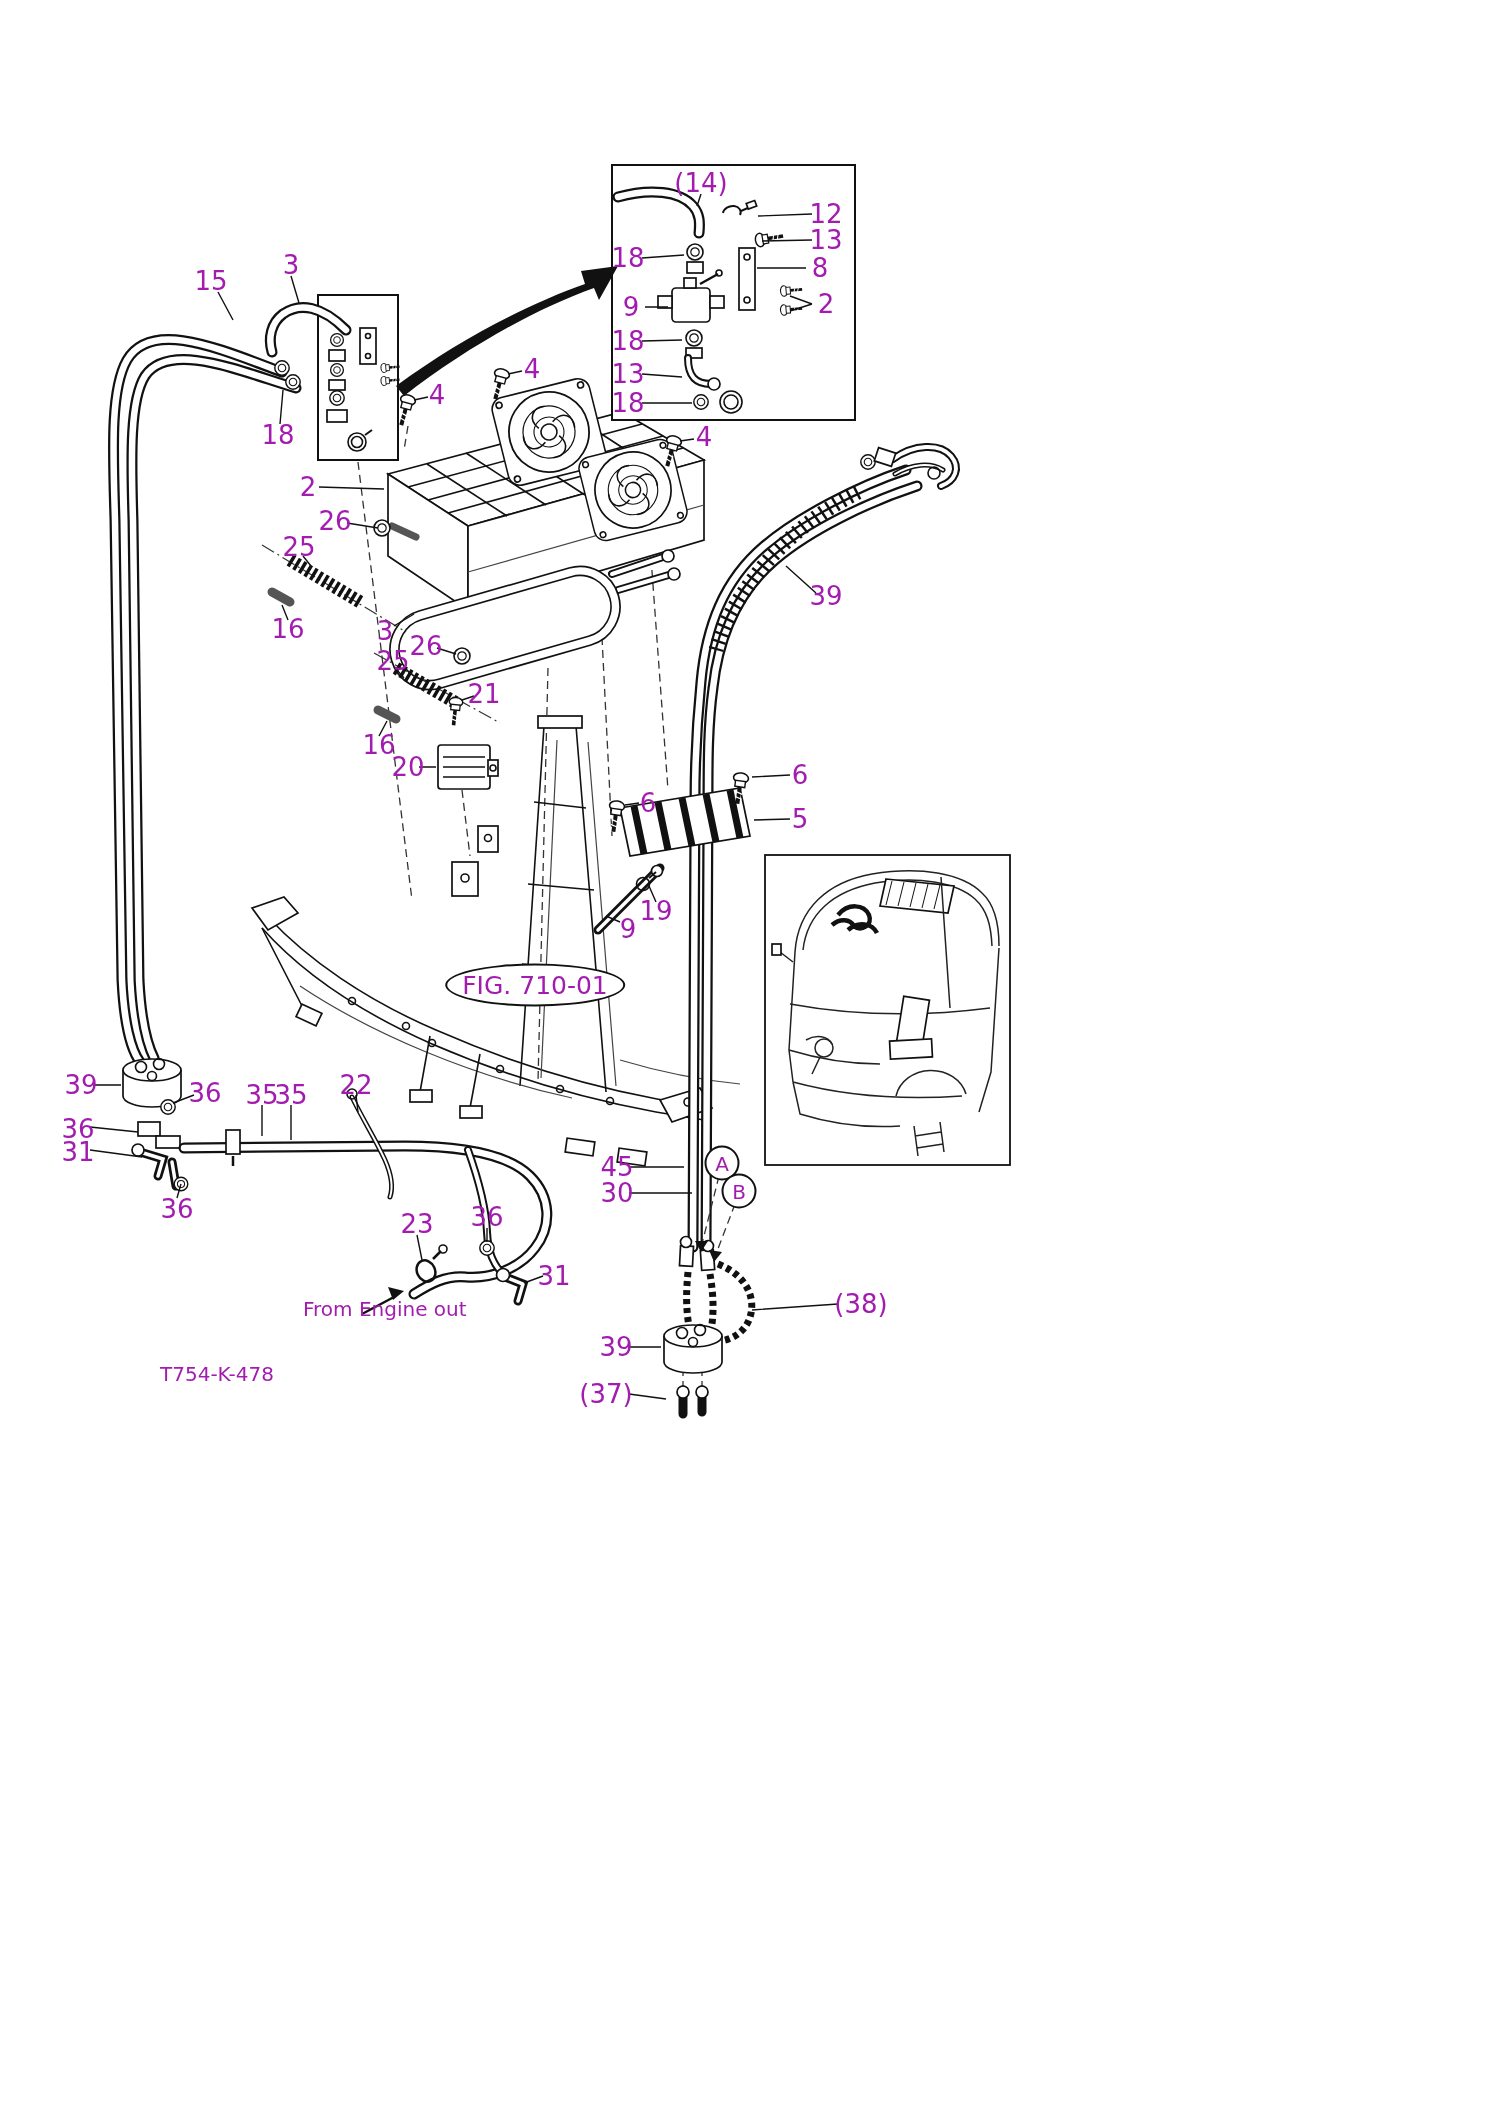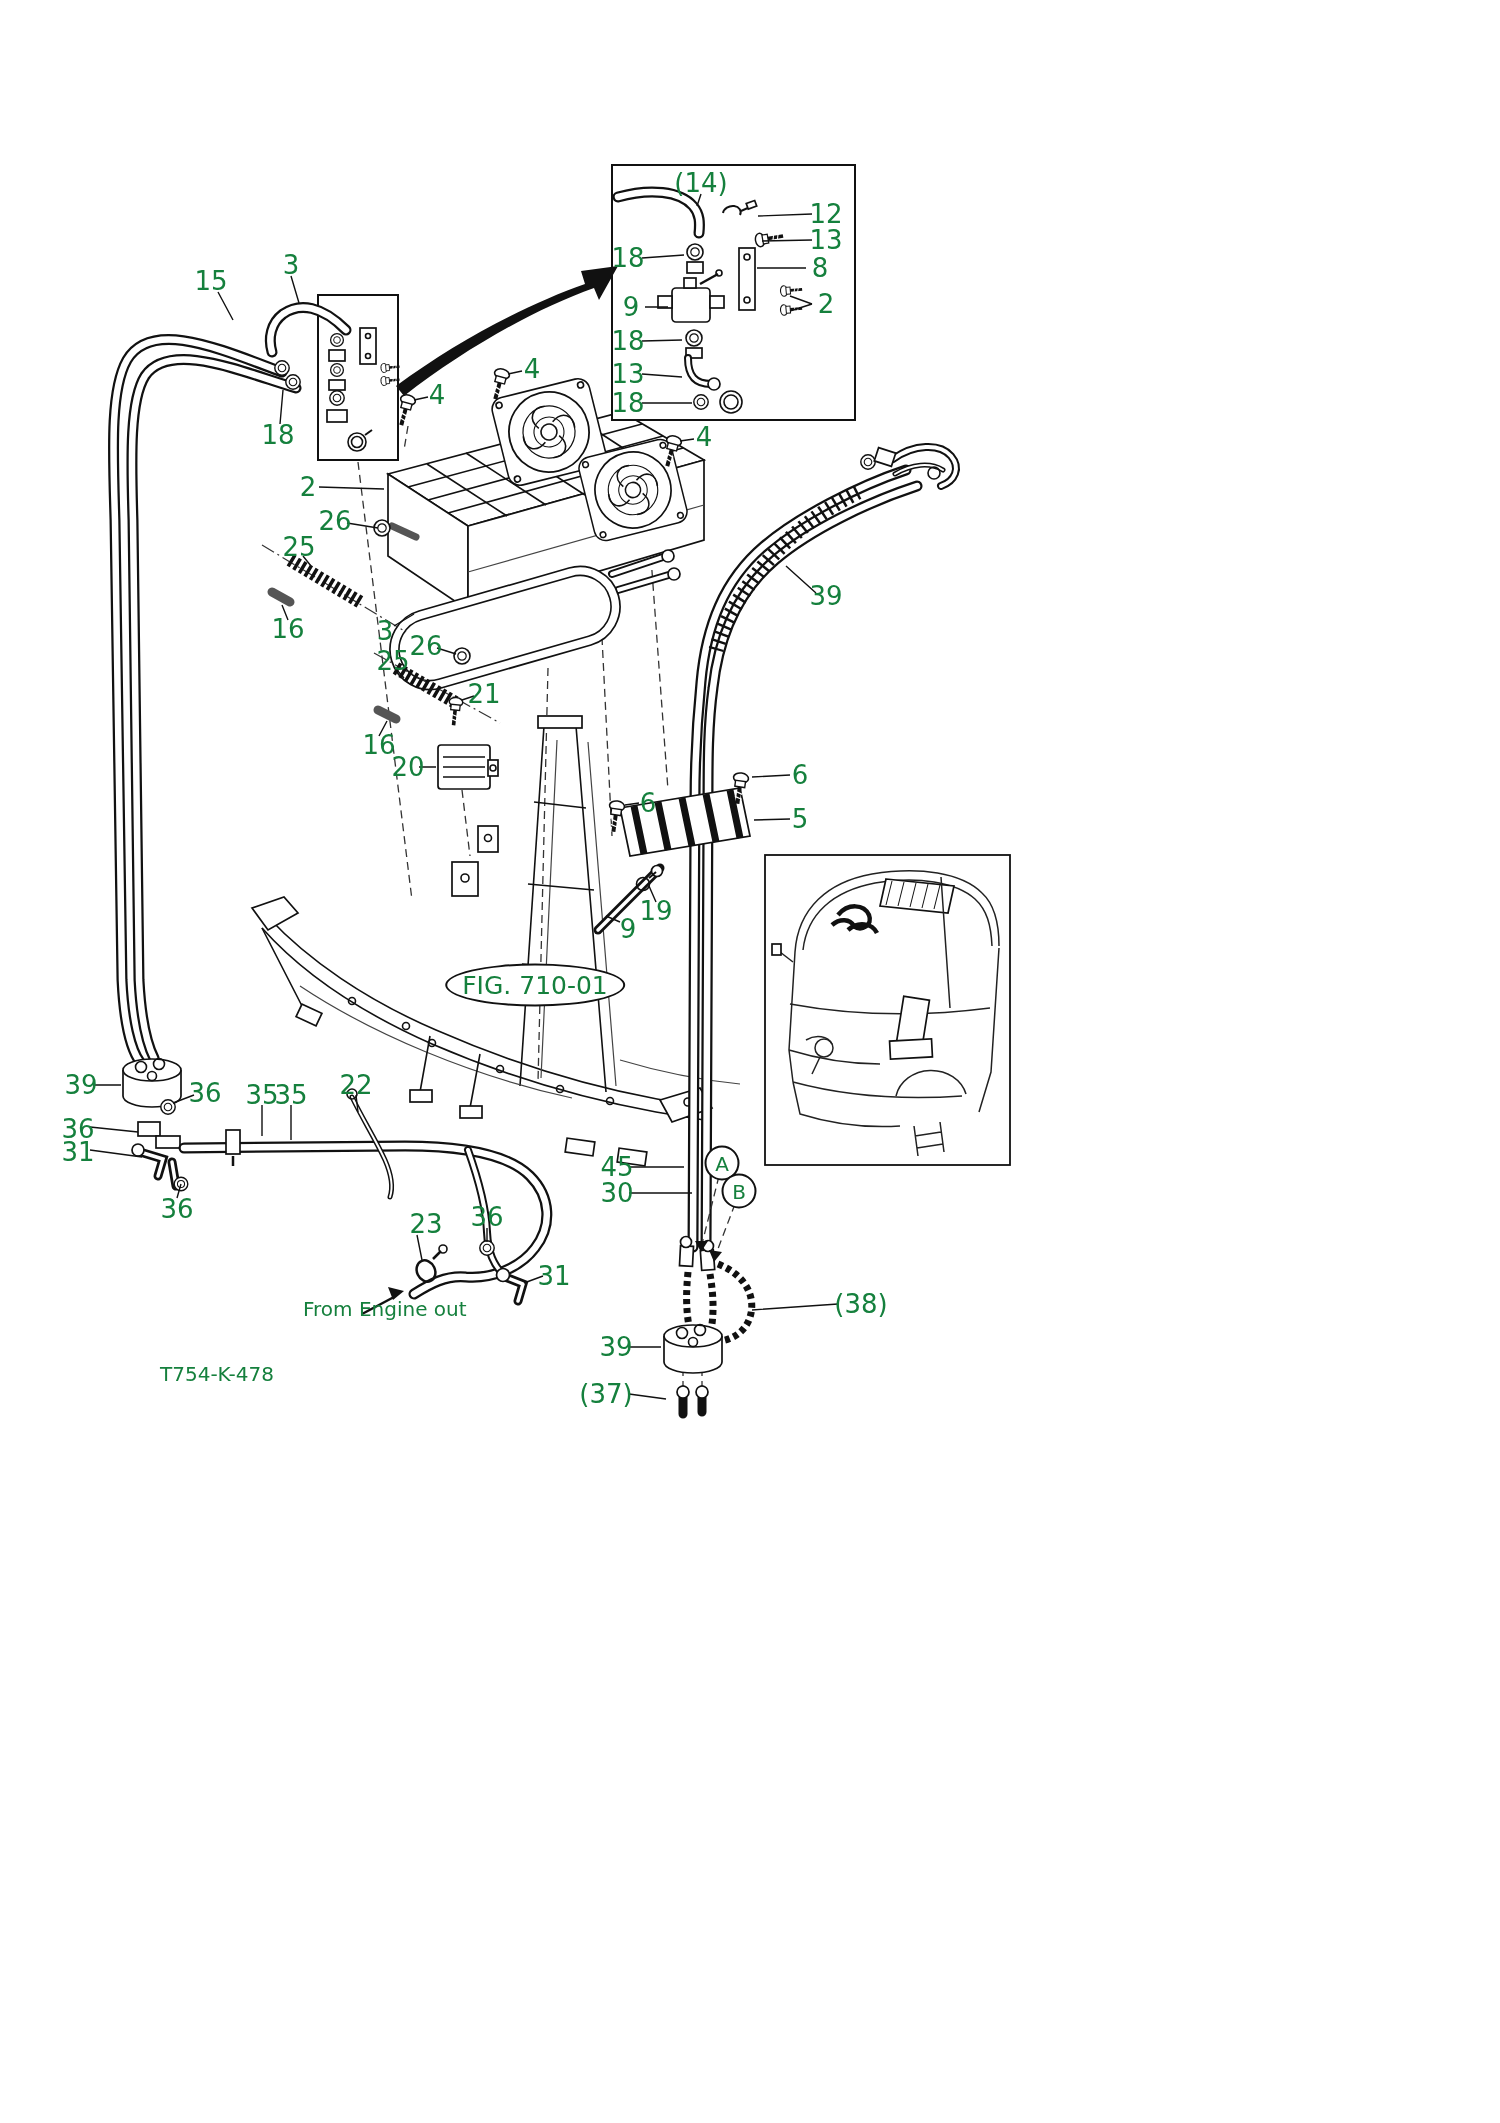--- a/index.html
+++ b/index.html
@@ -1,17 +1,17 @@
 <!DOCTYPE html>
 <html><head>
 <meta charset="utf-8">
 <style>
   html,body{margin:0;padding:0;background:#fff}
   .canvas{position:relative;width:1500px;height:1761px;background:#fff;overflow:hidden;
-          font-family:"DejaVu Sans",sans-serif;color:#15803d}
+          font-family:"DejaVu Sans",sans-serif;color:#a21caf}
   svg.art{position:absolute;left:0;top:0}
   
   .thin{fill:none;stroke:#111;stroke-width:1.6}
   .thn2{fill:none;stroke:#444;stroke-width:1.2}
   .wt{fill:#fff;stroke:#111;stroke-width:1.7}
   .t1o{fill:none;stroke:#111;stroke-width:11;stroke-linecap:round}
   .t1i{fill:none;stroke:#fff;stroke-width:6.5;stroke-linecap:round}
   .t2o{fill:none;stroke:#111;stroke-width:8;stroke-linecap:round}
   .t2i{fill:none;stroke:#fff;stroke-width:4;stroke-linecap:round}
   .rodo{fill:none;stroke:#111;stroke-width:9;stroke-linecap:round}
@@ -376,21 +376,21 @@
 <div class="co" style="left:656px;top:911px">19</div>
 <div class="co" style="left:628px;top:929px">9</div>
 <div class="co" style="left:81px;top:1085px">39</div>
 <div class="co" style="left:205px;top:1093px">36</div>
 <div class="co" style="left:78px;top:1129px">36</div>
 <div class="co" style="left:78px;top:1152px">31</div>
 <div class="co" style="left:262px;top:1095px">35</div>
 <div class="co" style="left:291px;top:1095px">35</div>
 <div class="co" style="left:356px;top:1085px">22</div>
 <div class="co" style="left:177px;top:1209px">36</div>
-<div class="co" style="left:426px;top:1224px">23</div>
+<div class="co" style="left:417px;top:1224px">23</div>
 <div class="co" style="left:487px;top:1217px">36</div>
 <div class="co" style="left:554px;top:1276px">31</div>
 <div class="co" style="left:617px;top:1167px">45</div>
 <div class="co" style="left:617px;top:1193px">30</div>
 <div class="co" style="left:861px;top:1304px">(38)</div>
 <div class="co" style="left:616px;top:1347px">39</div>
 <div class="co" style="left:606px;top:1394px">(37)</div>
 
 <div class="balloon" style="left:722px;top:1163px">A</div>
 <div class="balloon" style="left:739px;top:1191px">B</div>

